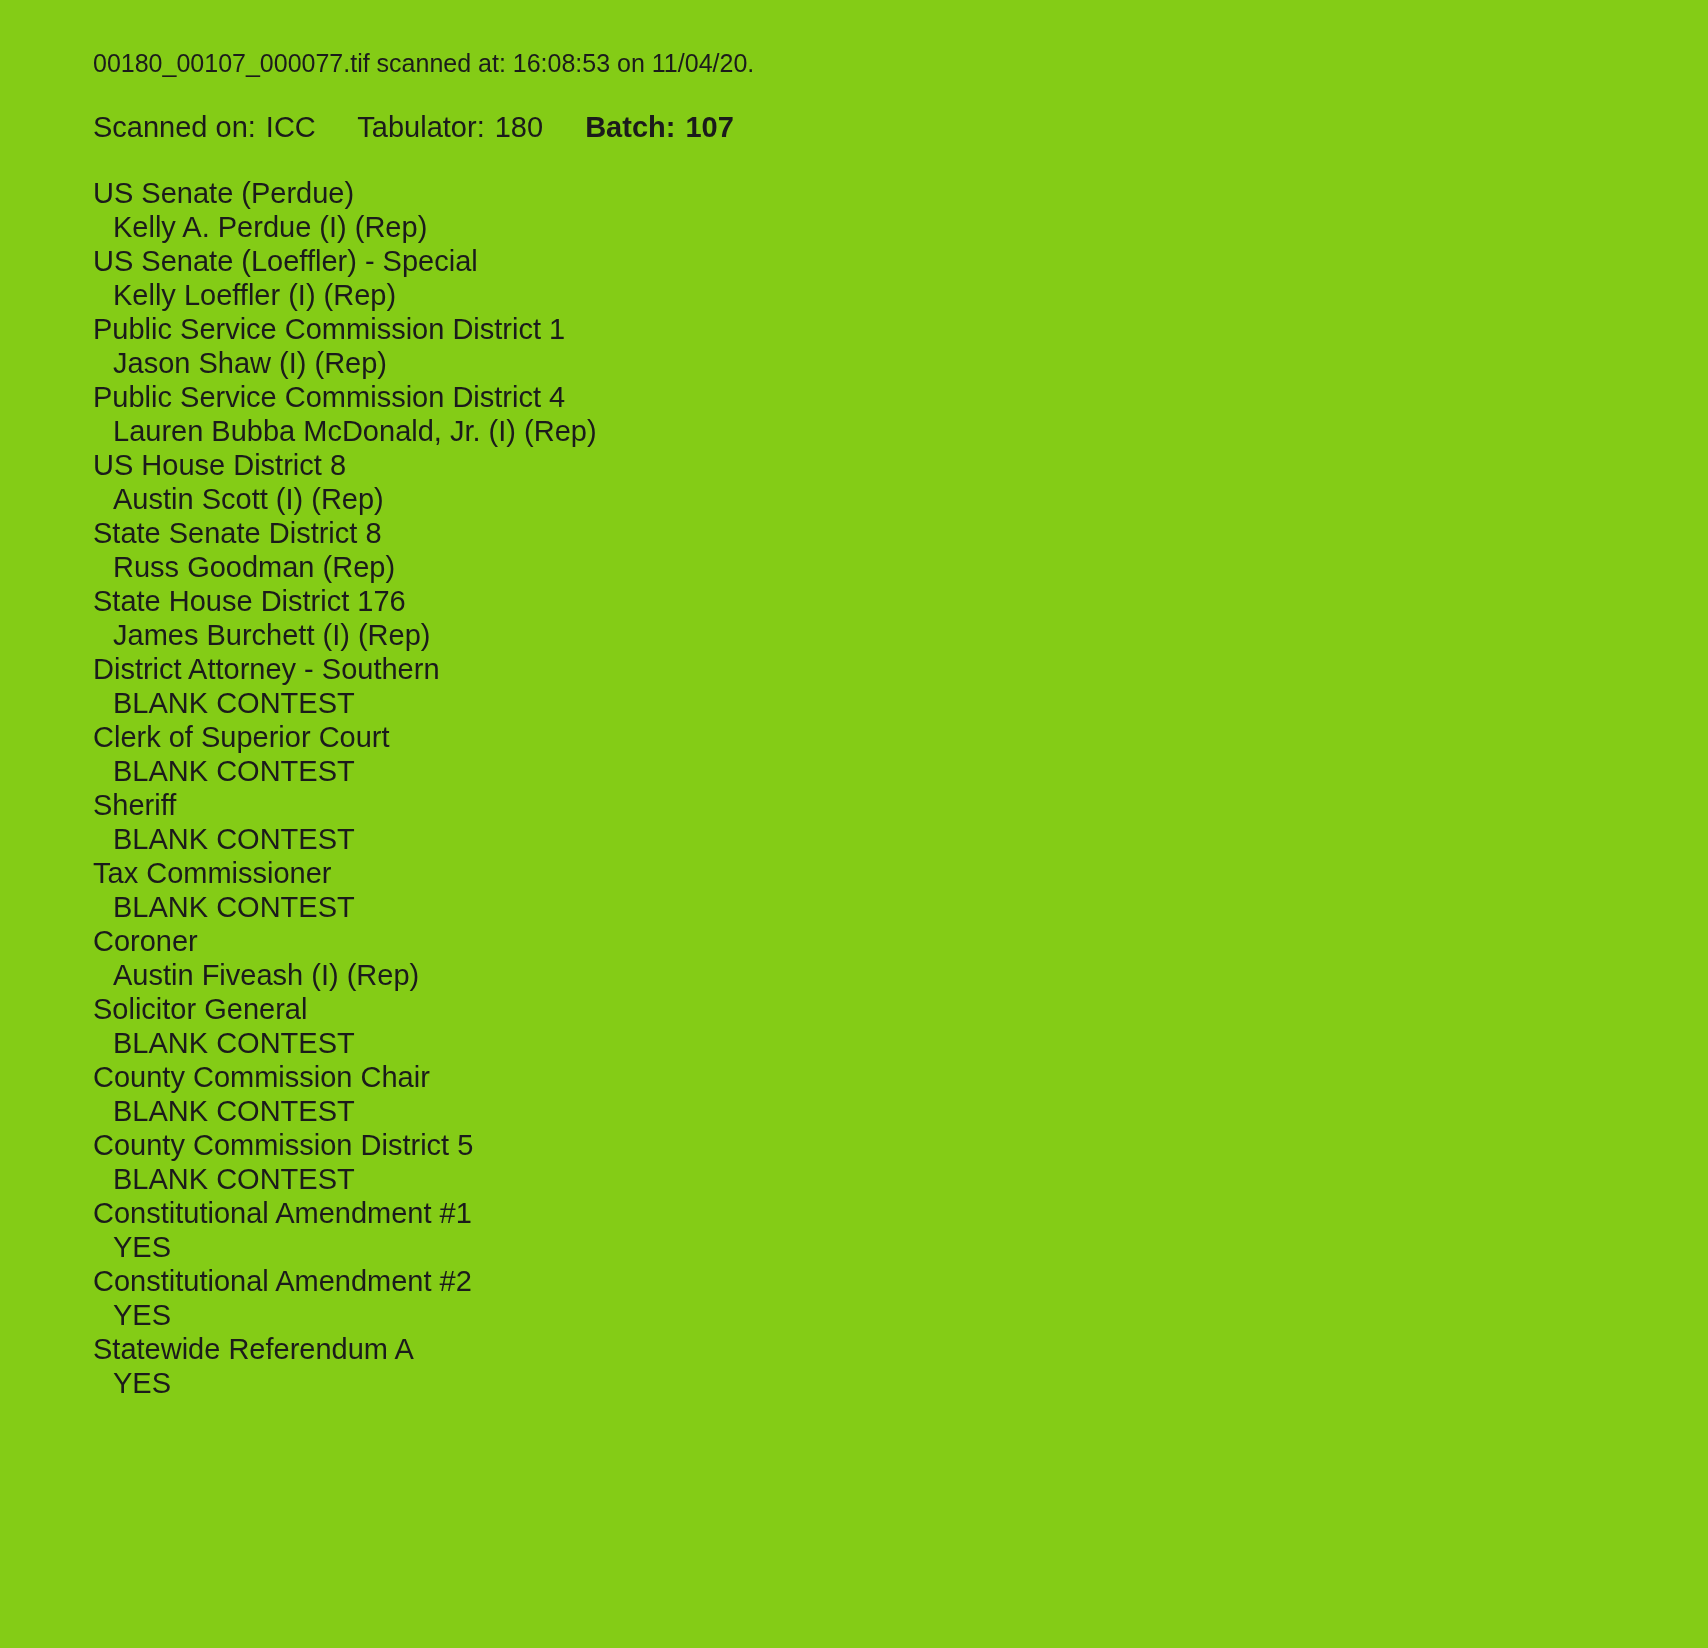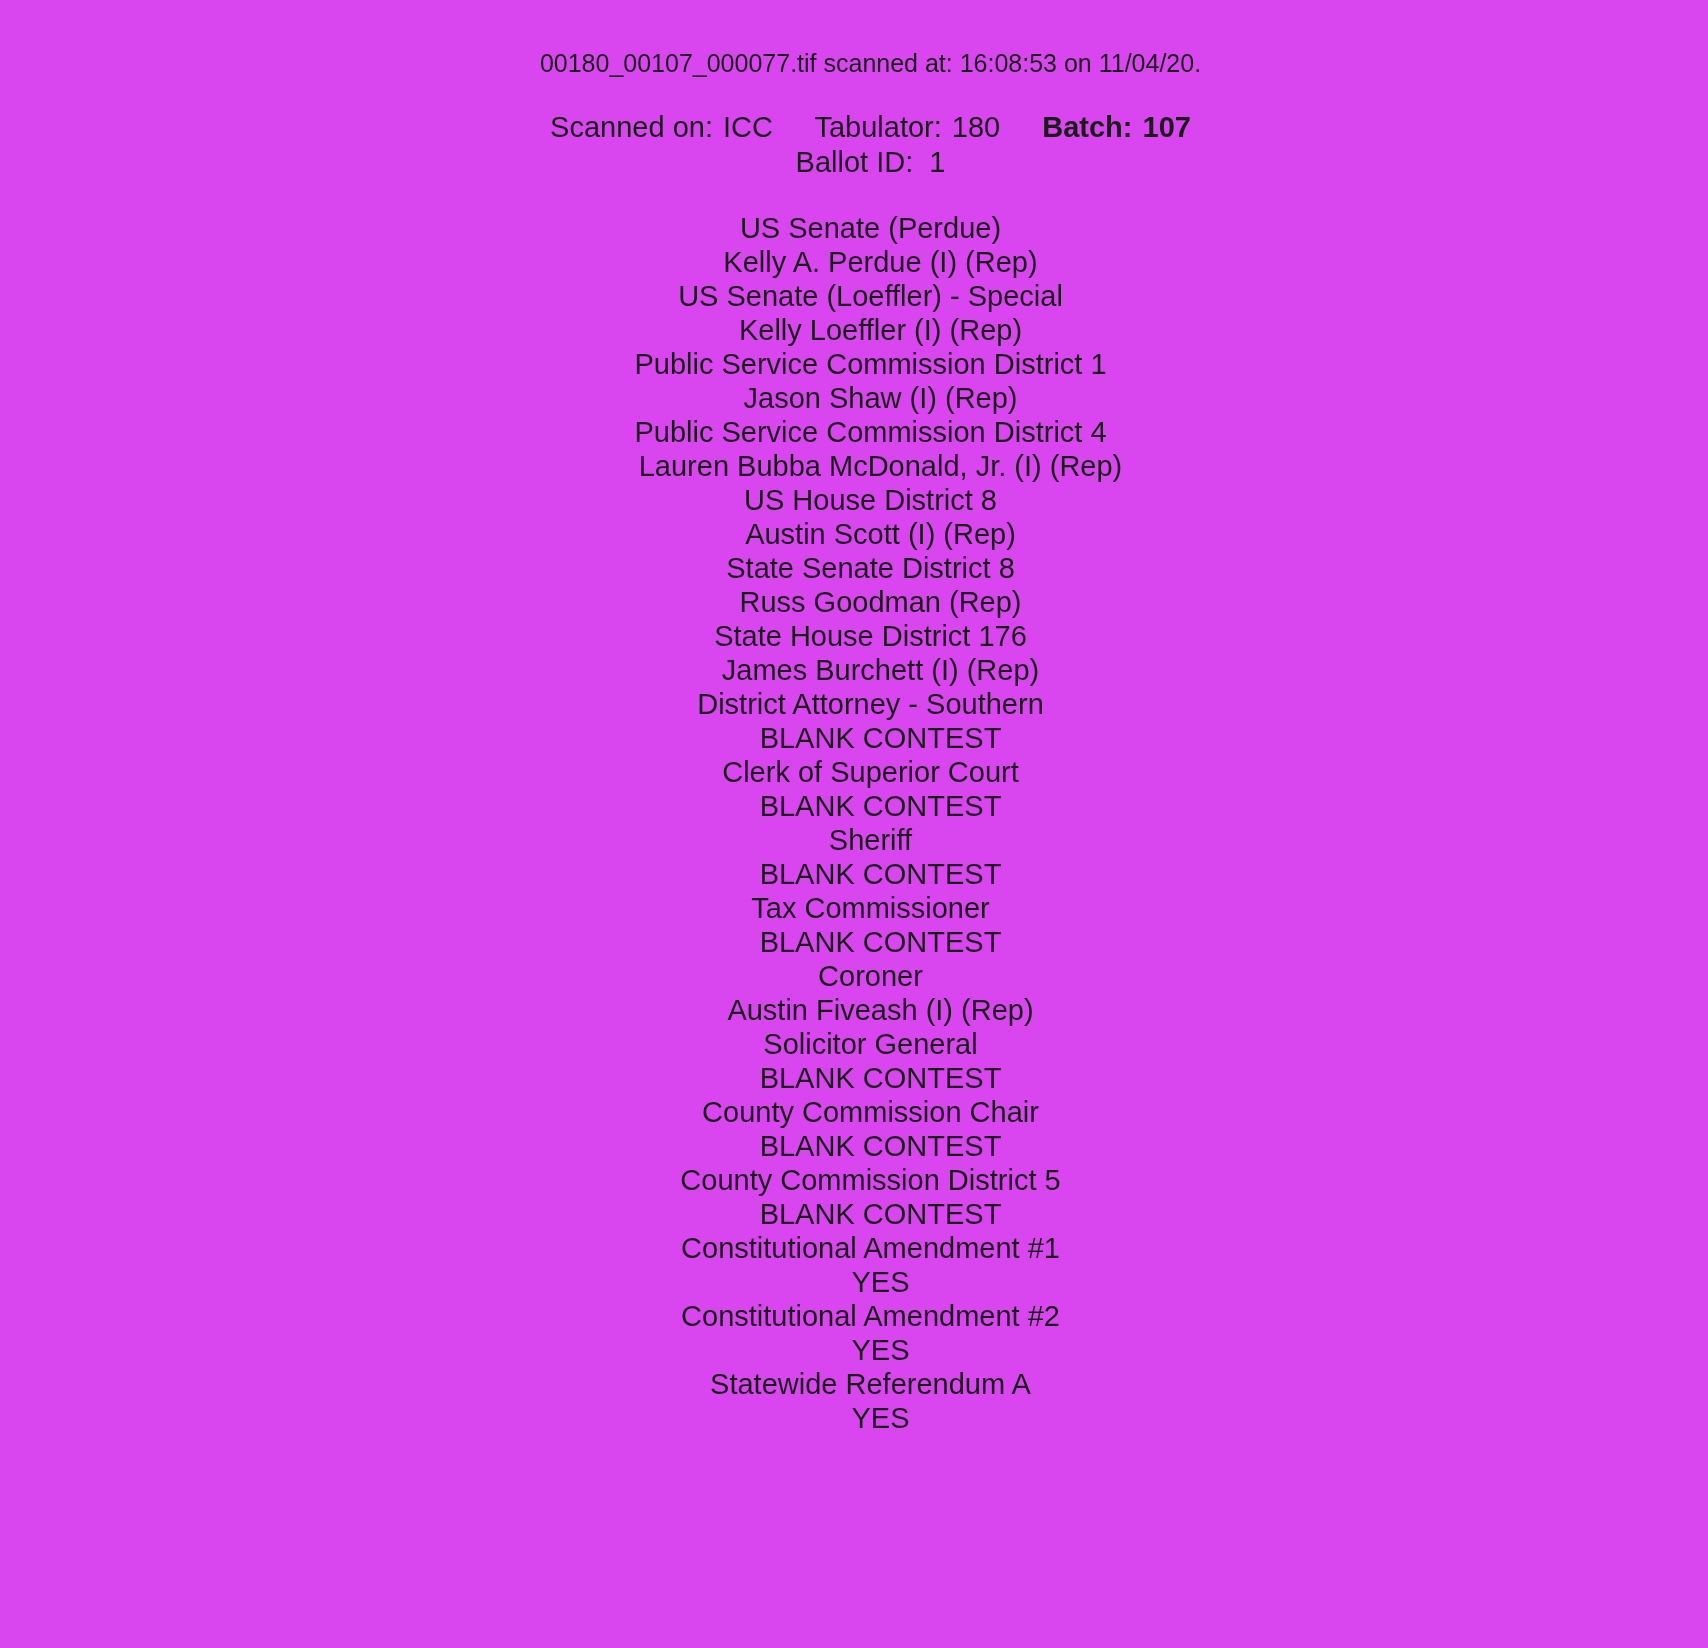--- a/index.html
+++ b/index.html
@@ -13,22 +13,21 @@
     overflow: hidden;
     font-family: "Liberation Sans", sans-serif;
     color: #1b1b1b;
     -webkit-font-smoothing: antialiased;
   }
   .page {
     box-sizing: border-box;
     width: 1708px;
     height: 1648px;
     padding: 46px 60px 0 93px;
-    background: #d946ef;
-    text-align: center;
+    background: #84cc16;
   }
   .file-line {
     margin: 0;
     font-size: 25px;
     line-height: 34px;
     white-space: nowrap;
   }
   .scan-block {
     margin-top: 30px;
     font-size: 29px;
@@ -63,23 +62,20 @@
 
 <div class="page">
 
   <p class="file-line">00180_00107_000077.tif scanned at: 16:08:53 on 11/04/20.</p>
 
   <div class="scan-block">
     <p class="scan-line">
       <span class="scan-seg"><span class="seg-label">Scanned on:</span><span class="seg-value">ICC</span></span>
       <span class="scan-seg"><span class="seg-label">Tabulator:</span><span class="seg-value">180</span></span>
       <span class="scan-seg"><span class="seg-label">Batch:</span><span class="seg-value">107</span></span>
-    </p>
-    <p class="ballot-line">
-      <span class="seg-label">Ballot ID:</span><span class="seg-value">1</span>
     </p>
   </div>
 
   <div class="contest-list">
 
     <div class="contest-row">
       <p class="contest-title">US Senate (Perdue)</p>
       <p class="contest-selection">Kelly A. Perdue (I) (Rep)</p>
     </div>
 

